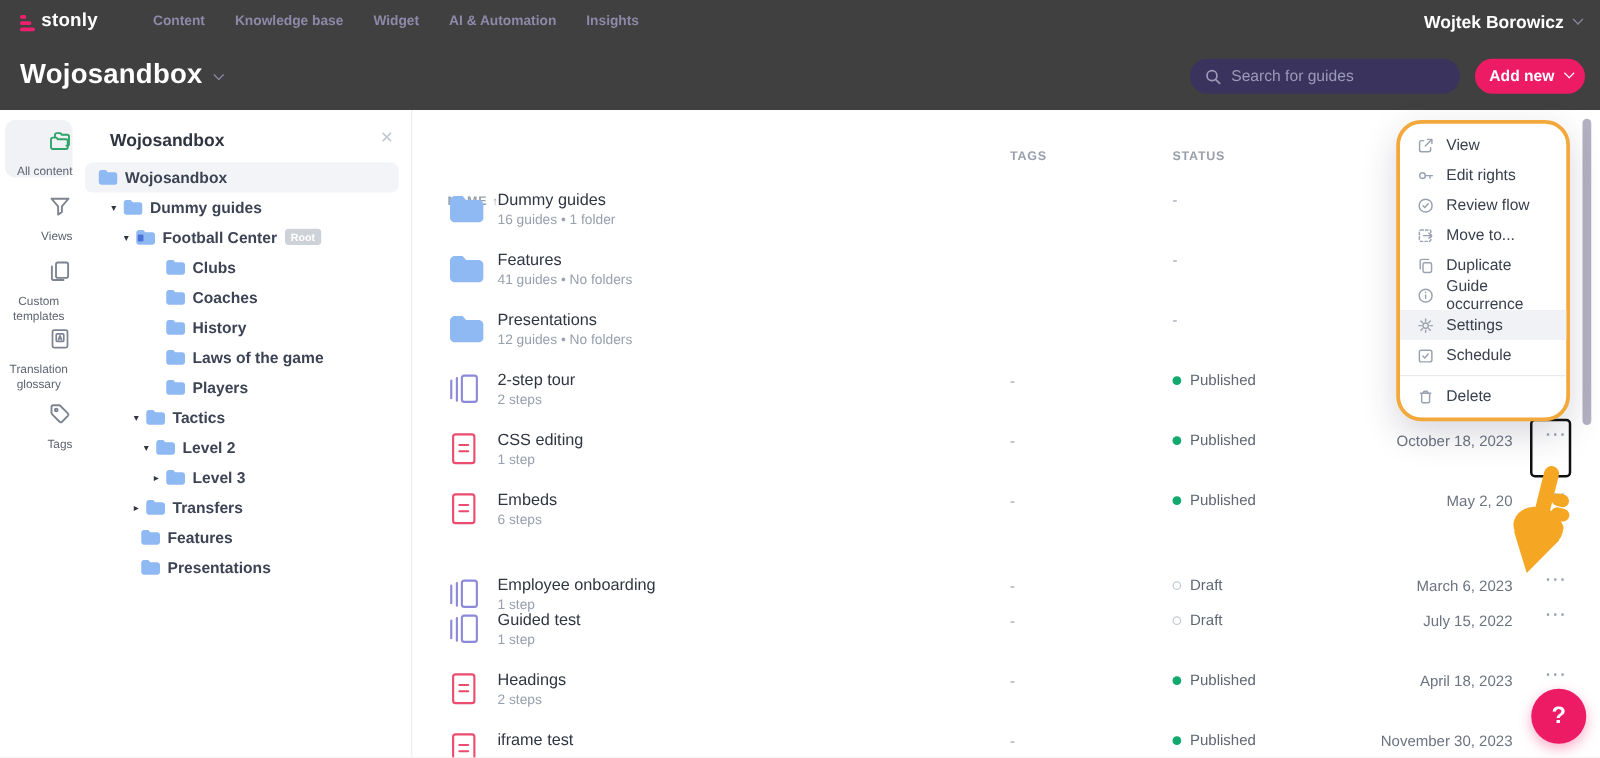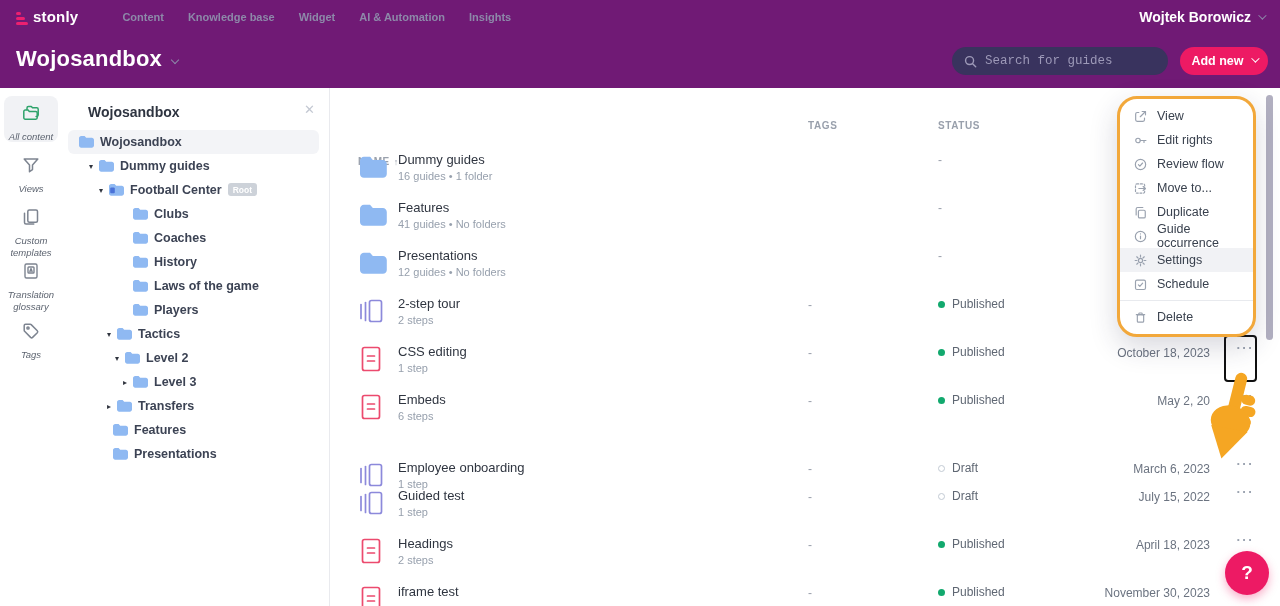--- a/index.html
+++ b/index.html
@@ -1,54 +1,54 @@
 <!DOCTYPE html>
 <html><head>
 <meta charset="utf-8">
 <style>
   * { margin:0; padding:0; box-sizing:border-box; }
   html,body { background:#e9e9ee; }
   .stage { position:relative; width:1280px; height:606px; overflow:hidden; background:#fff;
            font-family:"Liberation Sans", sans-serif; }
 
   
-  .hdr { position:absolute; left:0; top:0; width:1280px; height:88px; background:#701a75; }
+  .hdr { position:absolute; left:0; top:0; width:1280px; height:88px; background:#404040; }
   .topnav { position:absolute; left:0; top:0; width:100%; height:33px; display:flex; align-items:center; padding:0 16px; }
   .logo-wrap { display:flex; align-items:flex-start; gap:5px; }
   .logo-mark { display:flex; flex-direction:column; gap:2px; margin-top:4px; }
   .logo-mark i { display:block; height:3px; border-radius:2px; background:#ED2070; }
   .logo-mark i:nth-child(1){ width:5px; }
   .logo-mark i:nth-child(2){ width:9px; }
   .logo-mark i:nth-child(3){ width:12px; }
   .logo-text { color:#fff; font-size:15px; font-weight:800; letter-spacing:.2px; }
   .flag { width:13px; height:9px; border-radius:1.5px; overflow:hidden; margin-top:1px; }
   .flag .b { height:50%; background:#4E8FE8; } .flag .y { height:50%; background:#F7D14A; }
   .navitems { display:flex; gap:24px; margin-left:26px; }
   .navitem { color:#8d89a9; font-size:11px; font-weight:700; cursor:pointer; }
   .user { margin-left:auto; display:flex; align-items:center; gap:7px; color:#fff; font-size:14px; font-weight:700; cursor:pointer; }
   .chev { width:6px; height:6px; border-right:1.6px solid #8d89a9; border-bottom:1.6px solid #8d89a9; transform:rotate(45deg) translateY(-2px); display:inline-block; }
   .titlerow { position:absolute; left:16px; top:46px; display:flex; align-items:center; gap:10px; }
   .ws-title { color:#fff; font-size:22px; font-weight:600; letter-spacing:.2px; }
   .ws-caret { width:6px; height:6px; border-right:1.6px solid #8d89a9; border-bottom:1.6px solid #8d89a9; transform:rotate(45deg); margin-top:2px; }
   .search { position:absolute; left:952px; top:47px; width:216px; height:28px; background:#39335e; border-radius:14px;
             display:flex; align-items:center; gap:8px; padding:0 12px; }
-  .search input { background:transparent; border:none; outline:none; color:#cfccdf; font-size:12.5px; width:160px; font-family:Liberation Mono, monospace; }
+  .search input { background:transparent; border:none; outline:none; color:#cfccdf; font-size:12.5px; width:160px; font-family:Liberation Sans, sans-serif; }
   .search input::placeholder { color:#9d99b8; }
   .addnew { position:absolute; left:1180px; top:47px; width:88px; height:28px; border:none; border-radius:15px; background:#ED1A64;
             color:#fff; font-size:12.5px; font-weight:700; display:flex; align-items:center; justify-content:center; gap:7px; cursor:pointer;
             font-family:"Liberation Sans", sans-serif; }
   .addnew .chev { border-color:#fff; margin-top:-2px; }
 
   
   .bodyarea { position:absolute; left:0; top:88px; width:1280px; height:518px; background:#fff; }
 
   
   .rail { position:absolute; left:0; top:0; width:62px; height:100%; background:#fff; }
-  .rail-item { position:absolute; left:4px; width:54px; border-radius:8px; display:flex; flex-direction:column; align-items:center;
-               padding-top:7px; cursor:pointer; color:#7d8490;font-style:italic; }
+  .rail-item { position:absolute; left:4px; width:54px; border-radius:8px; display:flex; flex-direction:column; align-items:flex-end;
+               padding-top:7px; cursor:pointer; color:#7d8490; }
   .rail-item.active { background:#f1f2f5; color:#2FA36B; }
   .rail-item .lbl { font-size:9.5px; color:#5d6470; text-align:center; line-height:1.25; margin-top:4px; }
 
   
   .tree { position:absolute; left:62px; top:0; width:268px; height:100%; background:#fff; border-right:1px solid #e9eaee; }
   .tree-head { position:absolute; left:26px; top:16px; font-size:14px; font-weight:700; color:#2e3440; }
   .tree-close { position:absolute; right:14px; top:14px; color:#c3c8d2; font-size:13px; cursor:pointer; }
   .tree-rows { position:absolute; left:0; top:42px; width:100%; }
   .tree-row { position:relative; height:24px; display:flex; align-items:center; cursor:pointer; }
   .tree-row .selbg { position:absolute; left:6px; right:10px; top:0; bottom:0; background:#f3f4f7; border-radius:6px; }

